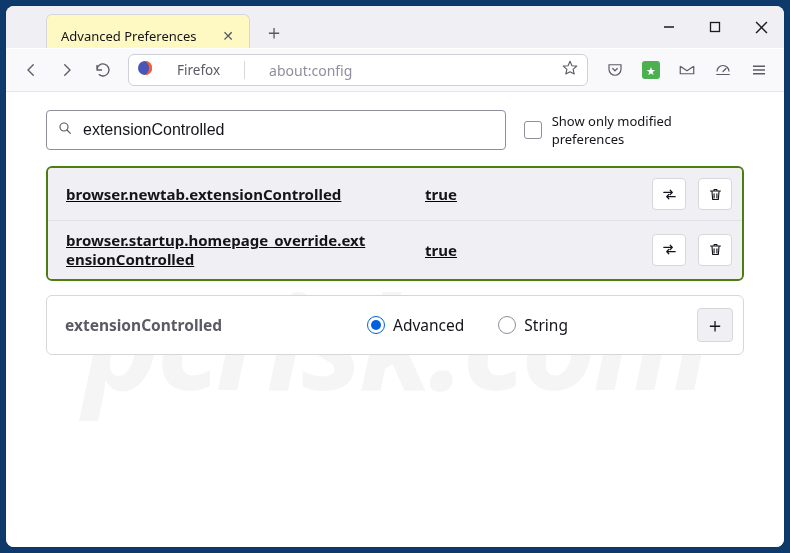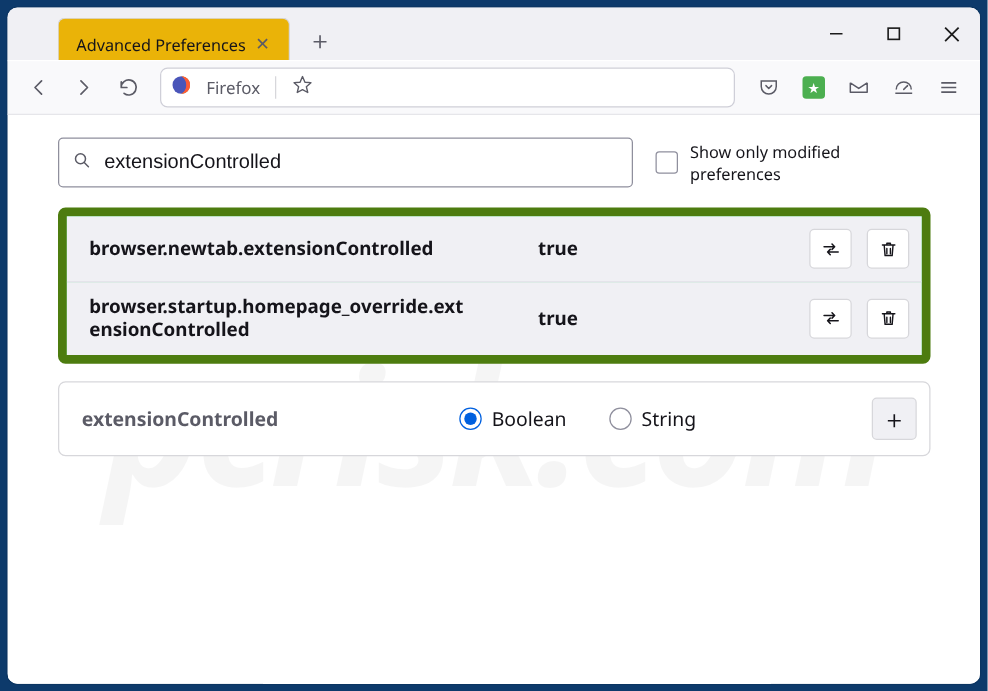--- a/index.html
+++ b/index.html
@@ -24,22 +24,22 @@
   
   .titlebar {
     height: 42px;
     display: flex;
     align-items: center;
     background: #f0f0f4;
   }
   .tabs { display: flex; align-items: flex-end; height: 100%; padding-left: 40px; }
   .tab {
     height: 34px;
-    width: 186px;
-    background: #eab308;
+    width: 204px;
+    background: #fef9c3;
     border: 1px solid #d7d7db;
     border-bottom: none;
     border-radius: 6px 6px 0 0;
     display: flex;
     align-items: center;
     padding: 8px 10px 0 14px;
     font-size: 13px;
     color: #15141a;
     margin-top: 8px;
   }
@@ -70,21 +70,21 @@
   .urlbar {
     flex: 1;
     height: 32px;
     background: #fff;
     border: 1px solid #cfcfd8;
     border-radius: 6px;
     display: flex;
     align-items: center;
     padding: 0 8px;
     margin: 0 6px;
-    gap: 12px;
+    gap: 24px;
   }
   .ff-icon { width:16px; height:16px; }
   .identity-label { font-size: 13.5px; color: #5b5b66; }
   .url-sep { width:1px; height:18px; background:#d7d7db; }
   .url-text { font-size: 14px; color: #8f8f9d; flex:1; }
   .star-btn { color:#5b5b66; cursor:pointer; }
   .tb-right { display:flex; align-items:center; gap:2px; margin-left:2px; }
   .ext-green {
     width:18px; height:18px; background:#4caf50; border-radius:3px; display:flex;
     align-items:center; justify-content:center; color:#fff; font-size:11px;
@@ -115,21 +115,21 @@
   }
   .search-box .search-ic { color:#5b5b66; }
   .search-box input {
     border:none; outline:none; flex:1; font-size:16px; color:#15141a; background:transparent;
   }
   .show-mod { display:flex; align-items:center; gap:10px; font-size:13px; color:#15141a; }
   .chk {
     width:18px; height:18px; border:1.5px solid #8f8f9d; border-radius:3px; background:#fff;
   }
   
-  .prefs-panel { border:7px solid #4d7c0f; border-radius:6px; overflow:hidden; background:#86efac; position:relative; z-index:1;}
+  .prefs-panel { border:2px solid #4d7c0f; border-radius:6px; overflow:hidden; background:#fca5a5; position:relative; z-index:1;text-decoration:underline;}
   .pref-row {
     display:grid;
     grid-template-columns: 305px 1fr 46px 46px;
     align-items:center;
     padding: 10px 10px 10px 18px;
     background:#f0f0f4;
     border-bottom: 1px solid #e0e0e6;
     min-height:48px;
   }
   .pref-row:last-child{border-bottom:none;}
@@ -218,20 +218,21 @@
     <div class="urlbar">
       <span>
         <svg class="ff-icon" viewBox="0 0 32 32">
           <circle cx="16" cy="16" r="14" fill="#4a55b9"></circle>
           <path d="M16 2c7.7 0 14 6.3 14 14s-6.3 14-14 14c0 0 9-4 9-14S16 2 16 2z" fill="#ff9500"></path>
           <path d="M16 2c0 0 8 3 8 14s-8 14-8 14c7.7 0 14-6.3 14-14S23.7 2 16 2z" fill="#ff5a36"></path>
         </svg>
       </span>
       <span class="identity-label">Firefox</span>
       <span class="url-sep"></span>
+      <span class="url-text">about:config</span>
       <span class="star-btn">
         <svg width="18" height="18" viewBox="0 0 24 24">
             <path d="M12 3l2.6 6 6.4.5-4.9 4.3 1.5 6.2L12 17l-5.6 3 1.5-6.2L3 9.5l6.4-.5z" fill="none" stroke="currentColor" stroke-width="1.5" stroke-linejoin="round"></path>
           </svg>
       </span>
     </div>
 
     <div class="tb-right">
       <div class="tb-btn">
         <svg viewBox="0 0 24 24">
@@ -312,21 +313,21 @@
             </svg>
         </div>
       </div>
     </div>
 
     <div class="add-panel">
       <div class="add-name">extensionControlled</div>
       <div class="radio-group">
         <label class="radio checked">
           <span class="radio-circle"></span>
-          <span>Boolean</span>
+          <span>Advanced</span>
         </label>
         <label class="radio">
           <span class="radio-circle"></span>
           <span>String</span>
         </label>
       </div>
       <div class="plus-btn">＋</div>
     </div>
 
   </div>

